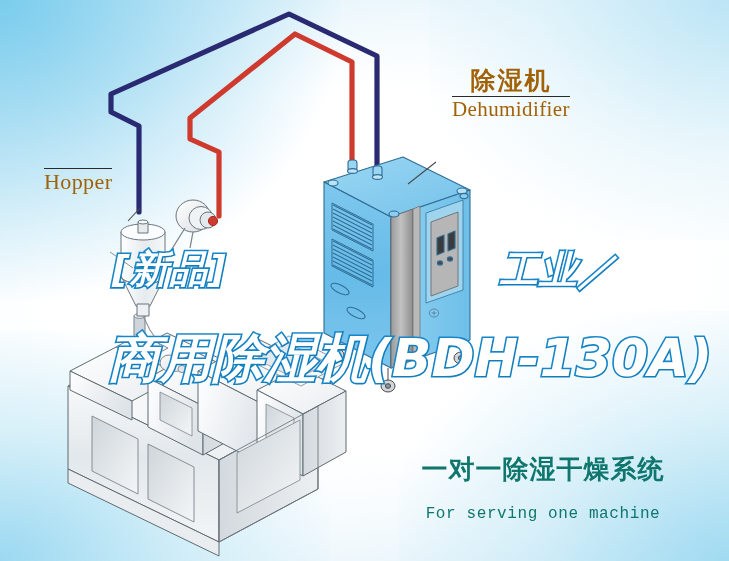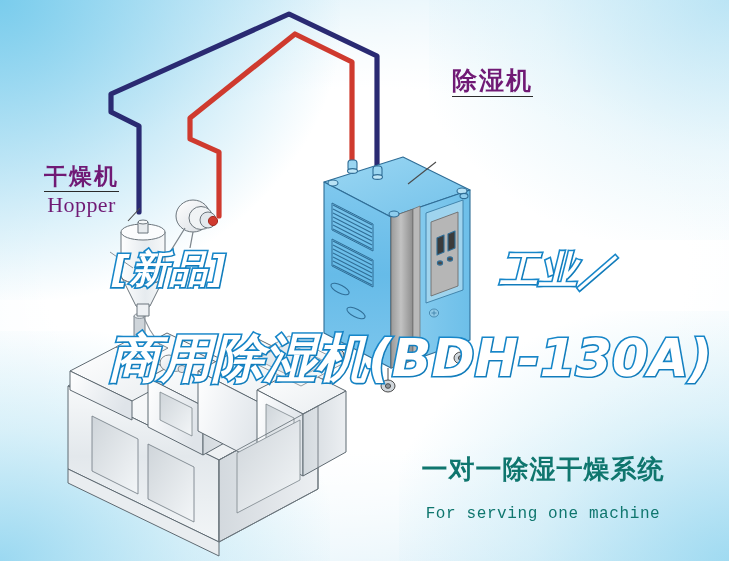--- a/index.html
+++ b/index.html
@@ -44,21 +44,21 @@
   #scene {
     position: absolute;
     left: 0; top: 0;
     width: 729px; height: 561px;
   }
 
   
   .callout {
     position: absolute;
     text-align: center;
-    color: #701a75;
+    color: #a16207;
     line-height: 1;
     user-select: none;
   }
   .callout .cn {
     font-family: "Liberation Sans", sans-serif;
     font-weight: 700;
     letter-spacing: 2px;
     display: block;
     white-space: nowrap;
   }
@@ -375,24 +375,24 @@
       </g>
     </g>
 
     <path d="M 436 162 L 408 184" fill="none" stroke="#4a4a4a" stroke-width="1.1"></path>
     <path d="M 140 208 L 128 221" fill="none" stroke="#4a4a4a" stroke-width="1.1"></path>
   </svg>
 
   <div class="callout" id="callout-dehumidifier">
     <span class="cn">除湿机</span>
     <span class="rule"></span>
+    <span class="en">Dehumidifier</span>
   </div>
 
   <div class="callout" id="callout-hopper">
-    <span class="cn">干燥机</span>
     <span class="rule"></span>
     <span class="en">Hopper</span>
   </div>
 
   <div id="caption">
     <span class="cap-cn">一对一除湿干燥系统</span>
     <span class="cap-en">For serving one machine</span>
   </div>
 
   <div id="watermark">

